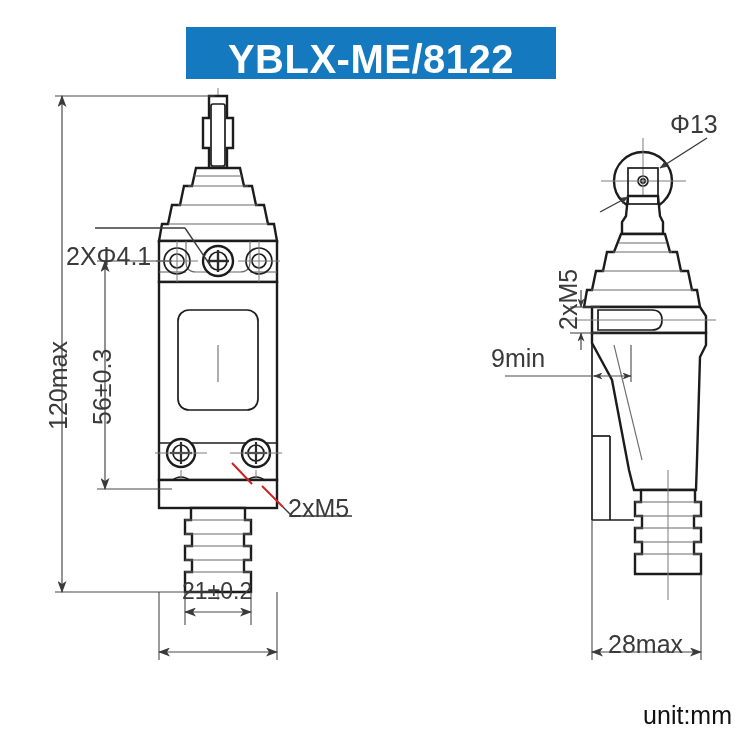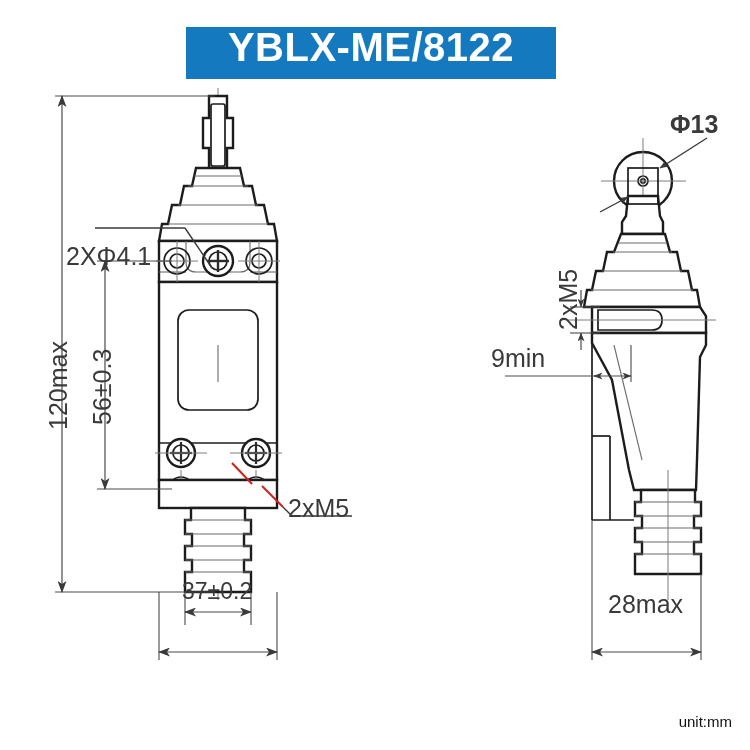--- a/index.html
+++ b/index.html
@@ -5,34 +5,34 @@
 <style>
   html,body{margin:0;padding:0;background:#ffffff;}
   body{
     width:750px;height:750px;position:relative;overflow:hidden;
     font-family:"Liberation Sans","DejaVu Sans",sans-serif;
     background:#ffffff;
   }
   #sheet{position:absolute;left:0;top:0;width:750px;height:750px;}
   #title-banner{
     position:absolute;left:186px;top:27px;width:370px;height:52px;
-    background:#1479be;display:flex;align-items:flex-start;justify-content:center;
+    background:#1479be;display:flex;align-items:flex-end;justify-content:center;
   }
   #title-banner .t{
     color:#ffffff;font-size:40px;font-weight:bold;letter-spacing:0.5px;
     line-height:1;white-space:nowrap;
     font-family:"Liberation Sans","DejaVu Sans",sans-serif;
   }
   .dimtext{
     position:absolute;color:#3a3a3a;font-size:25px;white-space:nowrap;
     font-family:"Liberation Sans","DejaVu Sans",sans-serif;line-height:1;
   }
   .vert{transform-origin:left top;transform:rotate(-90deg);}
   #unit-label{
-    position:absolute;right:18px;bottom:20px;color:#111111;font-size:15px;
+    position:absolute;right:18px;bottom:20px;color:#111111;font-size:25px;
     font-family:"Liberation Sans","DejaVu Sans",sans-serif;white-space:nowrap;
   }
   svg{position:absolute;left:0;top:0;overflow:visible;}
   .ln{stroke:#2b2b2b;fill:none;}
   .outline{stroke:#1c1c1c;stroke-width:2.4;fill:#ffffff;}
   .outline-thin{stroke:#1c1c1c;stroke-width:1.7;fill:none;}
   .inner{stroke:#6b6b6b;stroke-width:1.1;fill:none;}
   .dimline{stroke:#4a4a4a;stroke-width:1.2;fill:none;}
   .extline{stroke:#4a4a4a;stroke-width:1.1;fill:none;}
   .center{stroke:#7d7d7d;stroke-width:1.0;fill:none;}
@@ -299,26 +299,26 @@
   </svg>
 
   <div class="dimtext vert" style="left:46px;top:430px;">120max</div>
 
   <div class="dimtext vert" style="left:90px;top:425px;">56±0.3</div>
 
   <div class="dimtext" style="left:66px;top:200px;margin-top:44px;">2XΦ4.1</div>
 
   <div class="dimtext" style="left:288px;top:496px;">2xM5</div>
 
-  <div class="dimtext" style="left:182px;top:580px;font-size:23px;">37±0.2</div>
-
-
-  <div class="dimtext" style="left:670px;top:112px;font-weight:bold;">Φ13</div>
+  <div class="dimtext" style="left:182px;top:580px;font-size:23px;">21±0.2</div>
+
+
+  <div class="dimtext" style="left:670px;top:112px;">Φ13</div>
 
   <div class="dimtext vert" style="left:556px;top:330px;">2xM5</div>
 
   <div class="dimtext" style="left:491px;top:346px;">9min</div>
 
-  <div class="dimtext" style="left:608px;top:592px;">28max</div>
+  <div class="dimtext" style="left:608px;top:632px;">28max</div>
 
   <div id="unit-label">unit:mm</div>
 
 </div>
 
 </body></html>

